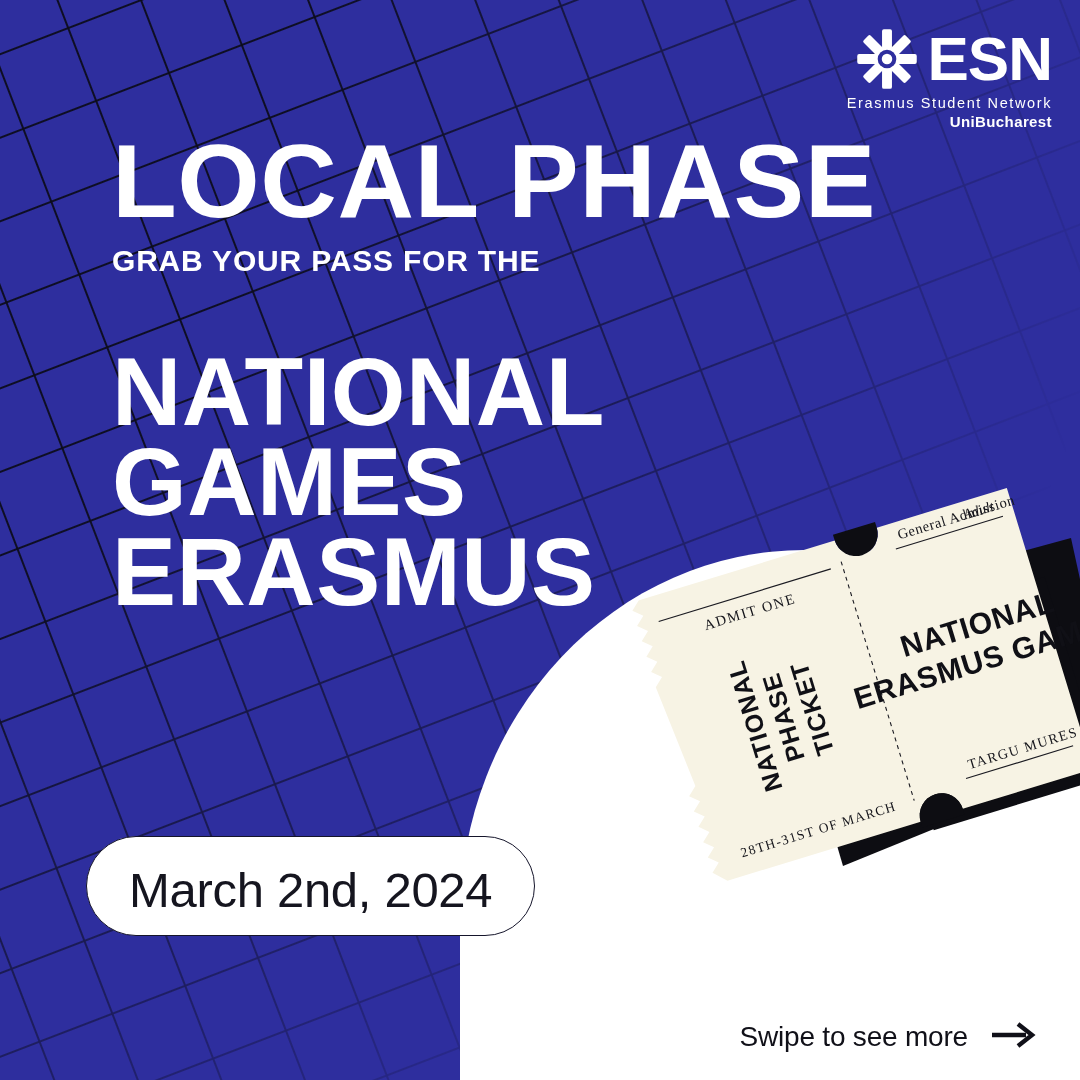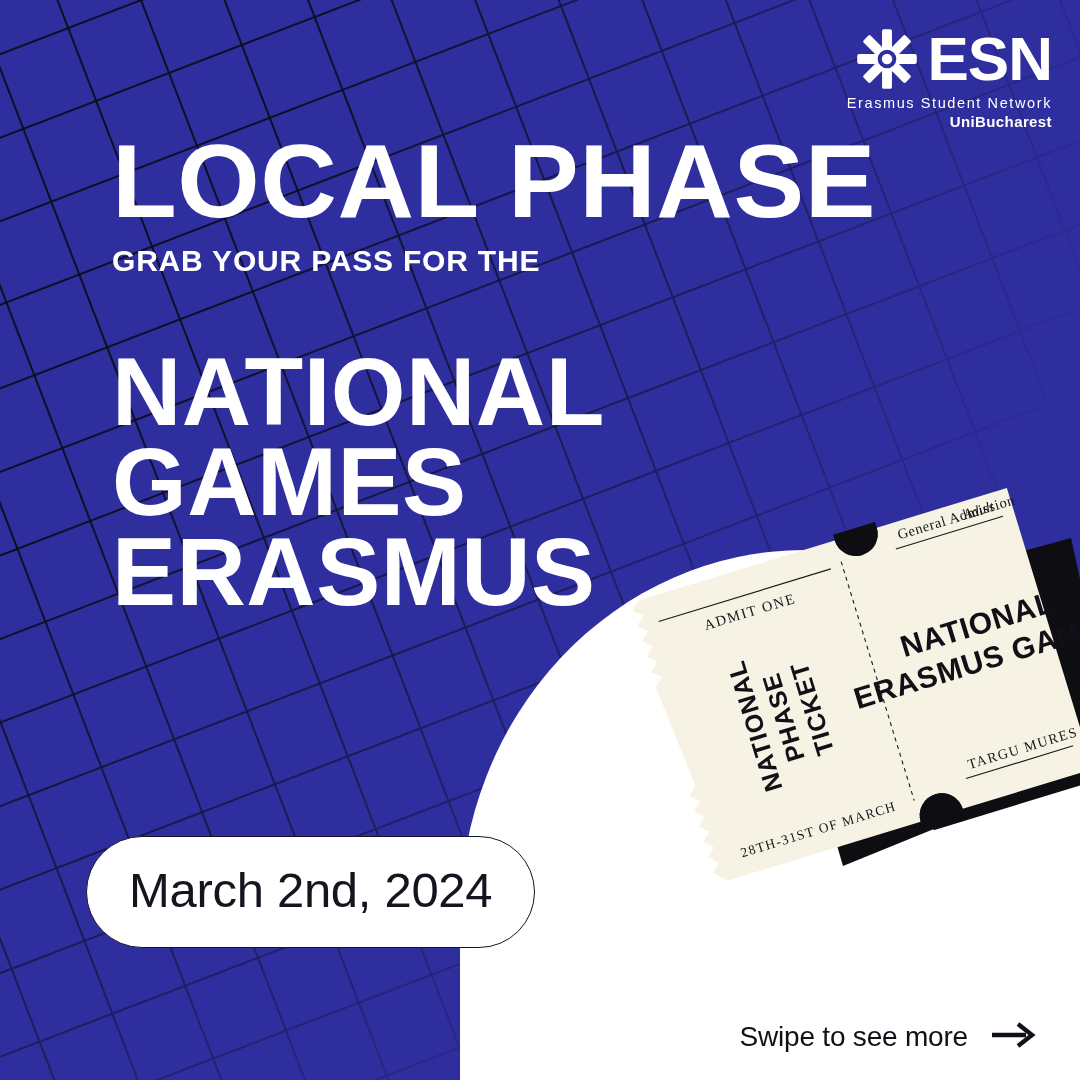--- a/index.html
+++ b/index.html
@@ -91,21 +91,21 @@
     font-size:96px;
     line-height:.94;
     letter-spacing:.5px;
   }
   #maintitle div { white-space:nowrap; }
 
   
   #date-pill {
     position:absolute; left:86px; top:836px;
     min-width:420px;
-    padding:25px 42px 29px;
+    padding:25px 42px 17px;
     background:#fff;
     border:1.5px solid #15152b;
     border-radius:70px;
     text-align:center;
   }
   #date-pill span {
     font-size:49px;
     color:#15151f;
     font-weight:400;
     letter-spacing:-.3px;

